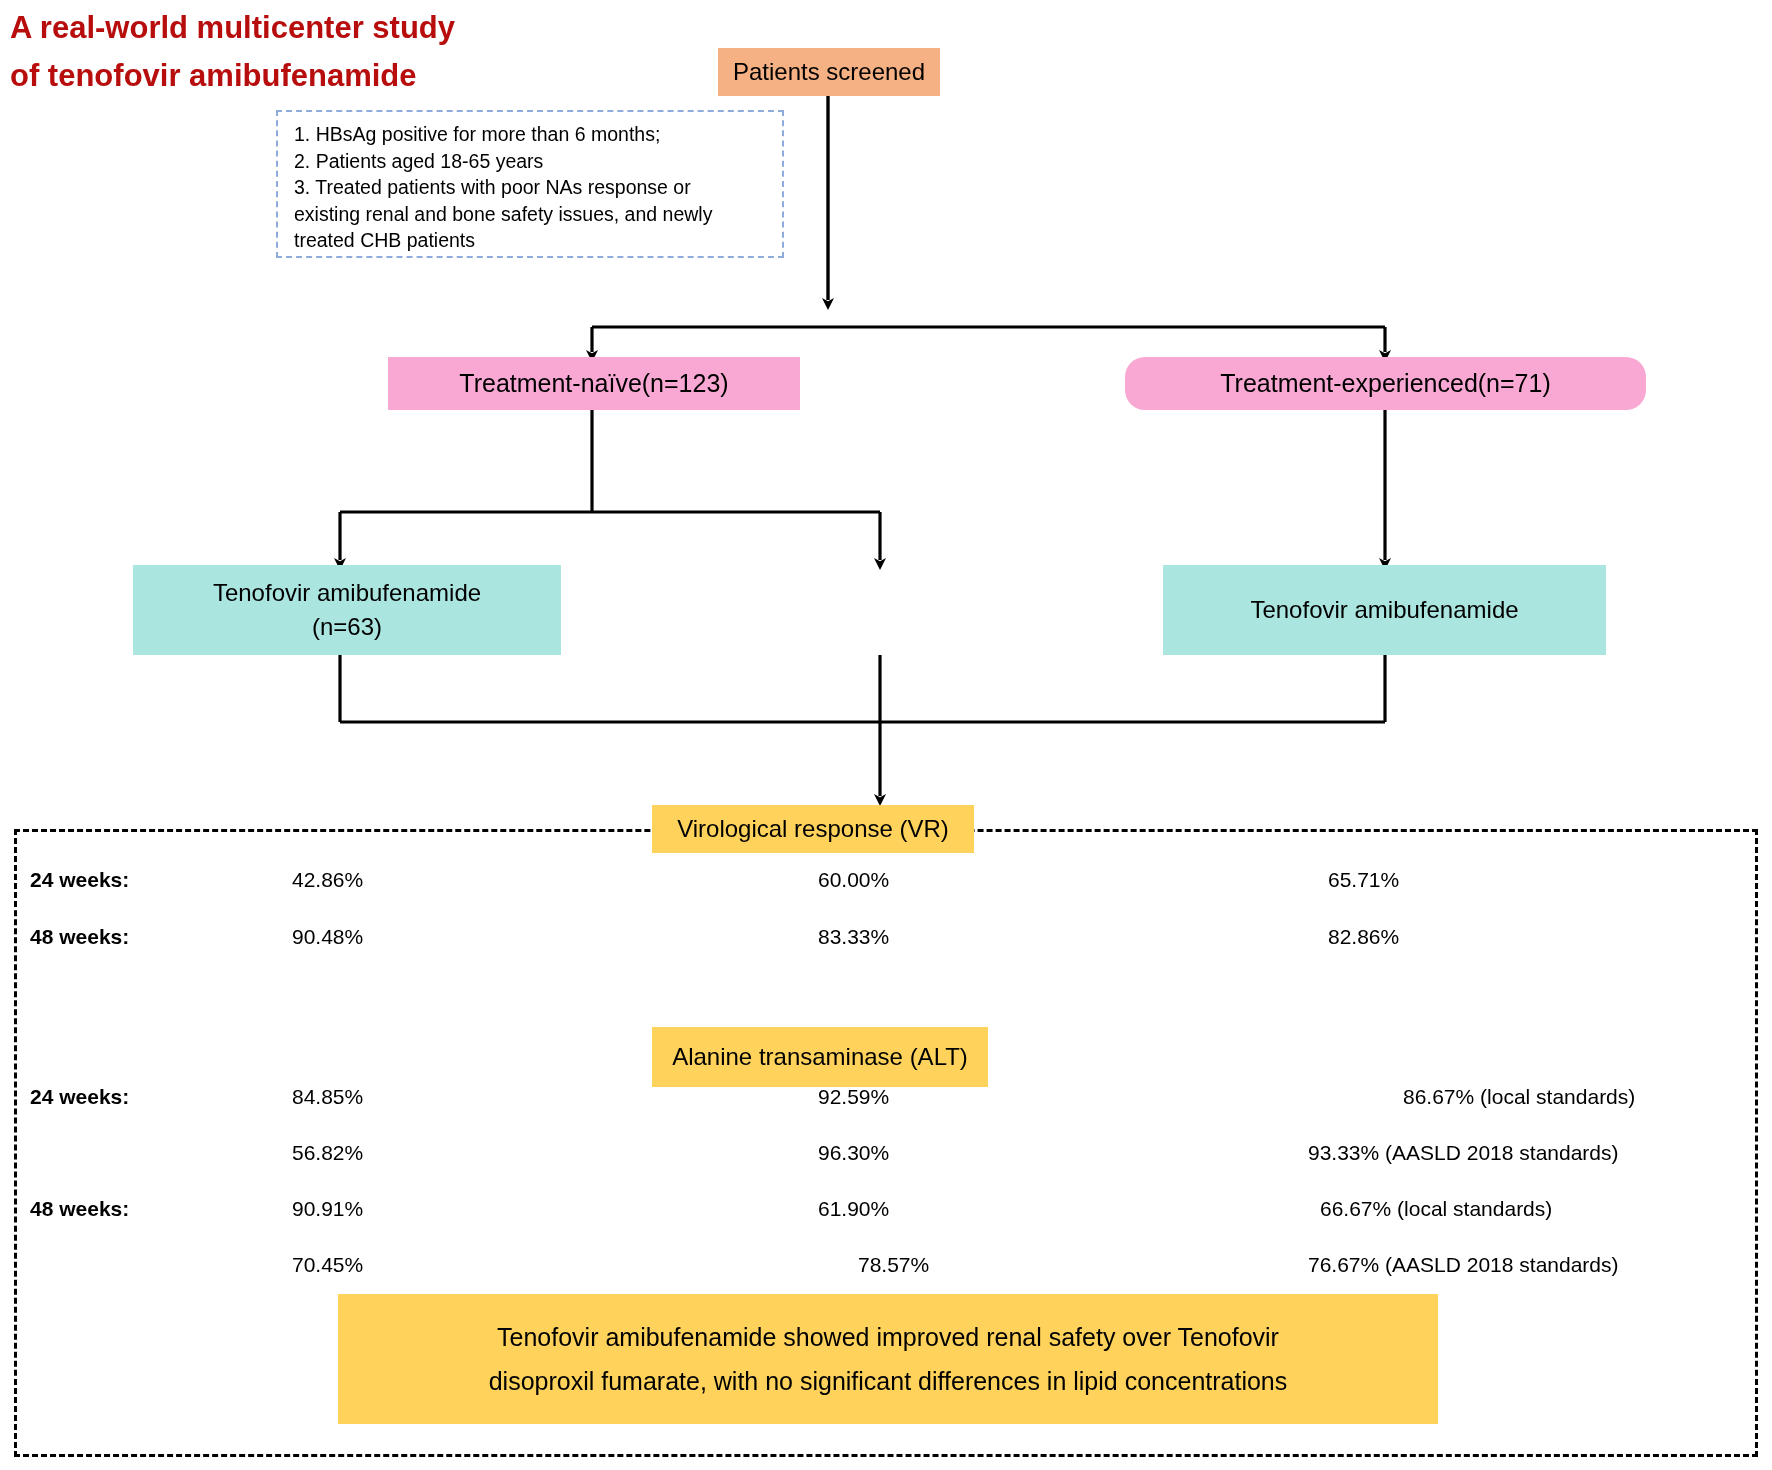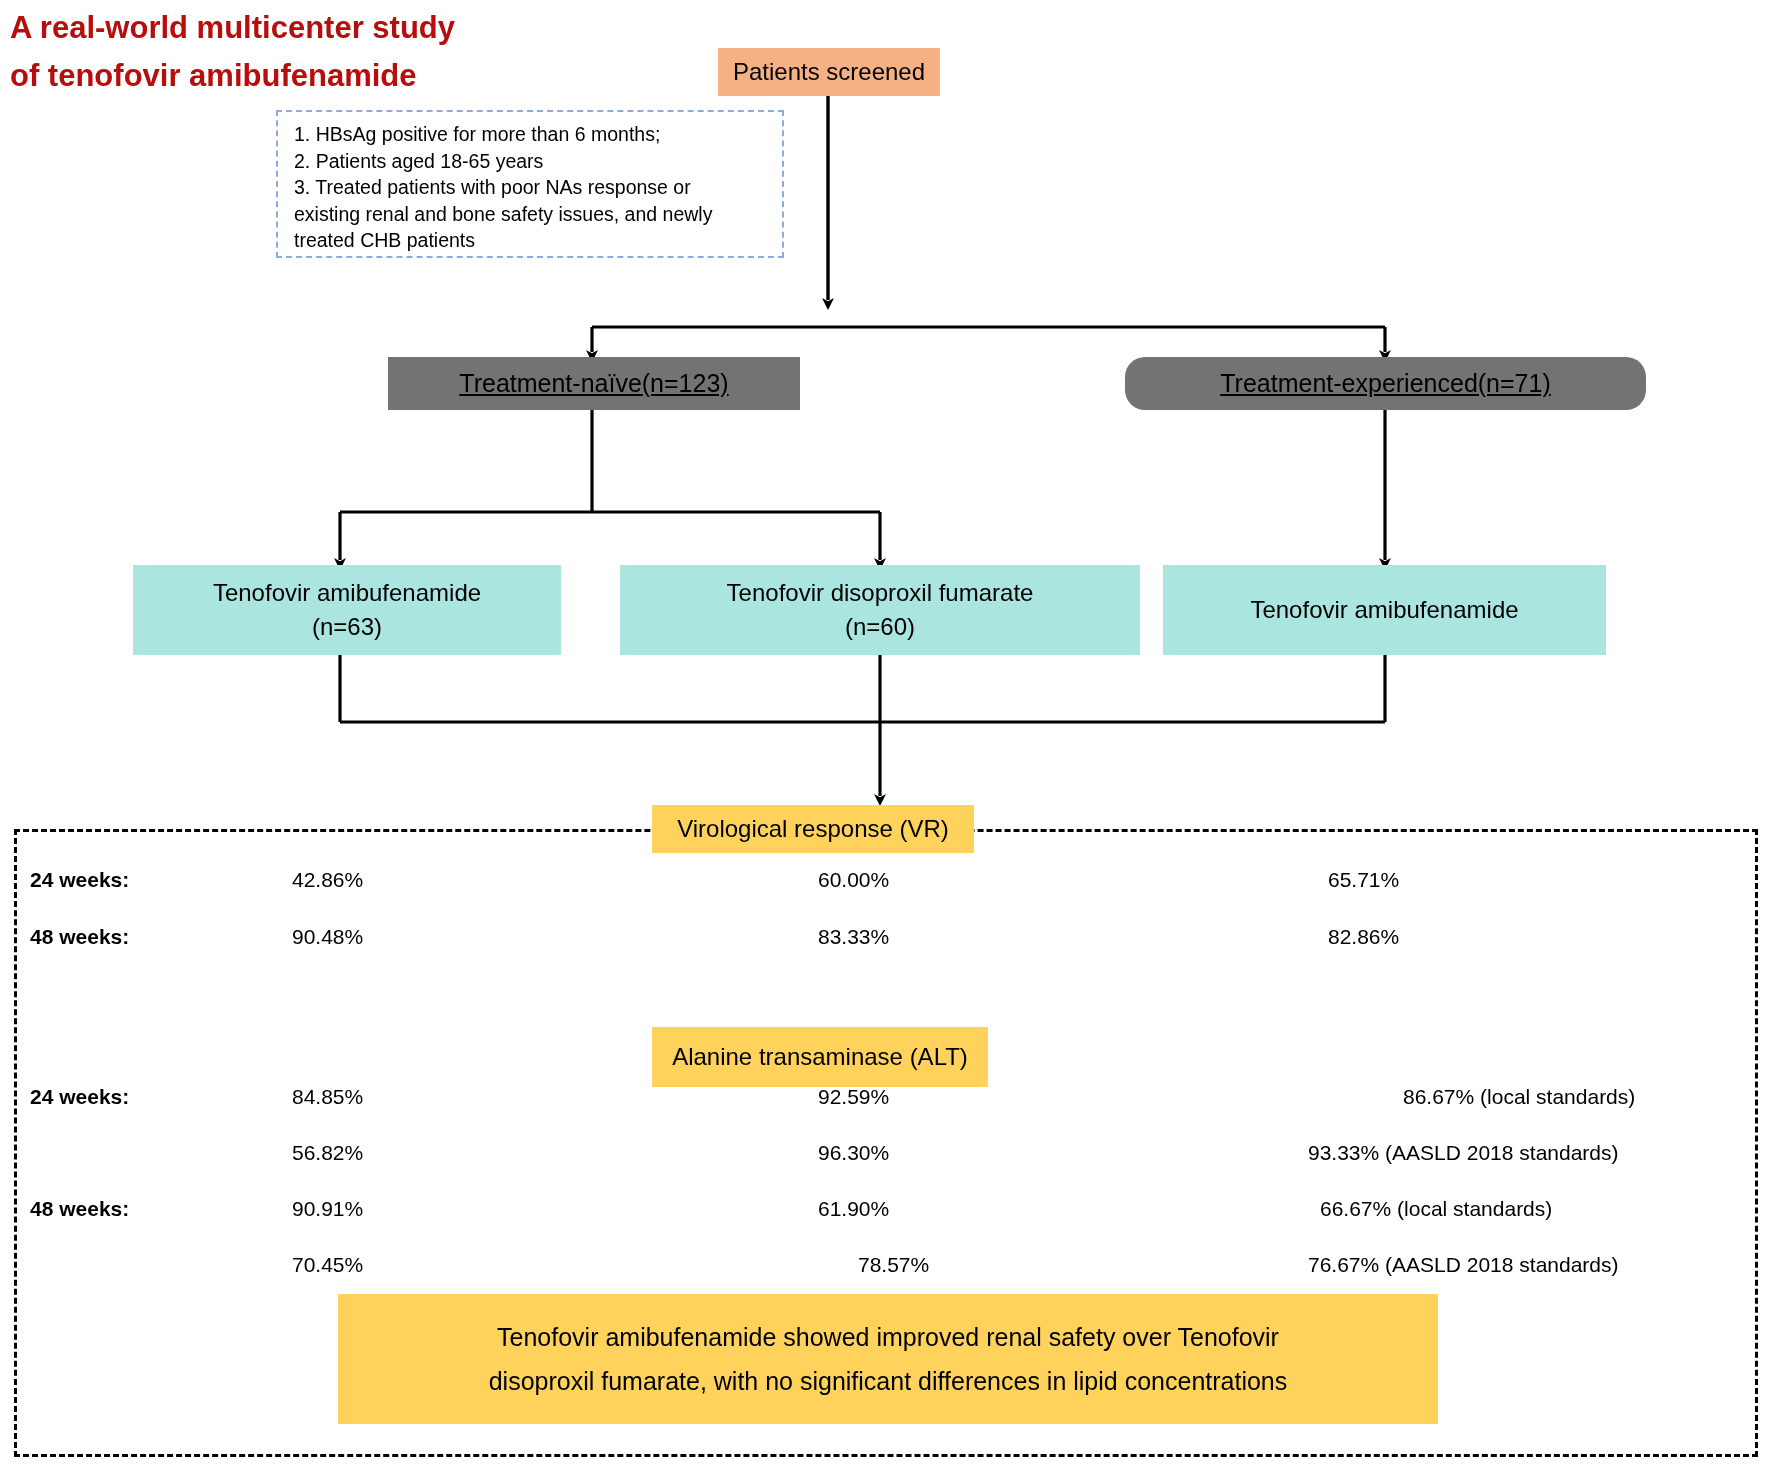--- a/index.html
+++ b/index.html
@@ -15,21 +15,21 @@
     white-space:pre-line; letter-spacing:0px;
   }
 
   
   .box{
     display:flex; align-items:center; justify-content:center;
     text-align:center; box-sizing:border-box;
     white-space:pre-line;
   }
   .box-orange{background:#f5b183;}
-  .box-green{background:#737373;text-decoration:underline;}
+  .box-green{background:#f9a8d4;}
   .box-cyan{background:#aae5e0;}
   .box-yellow{background:#ffd35b;}
 
   
   #criteria{
     left:276px; top:110px; width:508px; height:148px;
     border:2px dashed #8faadc;
     box-sizing:border-box;
     padding:9px 14px 0 16px;
     font-size:19.5px; line-height:26.5px;
@@ -94,22 +94,20 @@
 existing renal and bone safety issues, and newly
 treated CHB patients</div>
 
   <div class="abs box box-green" style="left:388px;top:357px;width:412px;height:53px;font-size:25px;">Treatment-naïve(n=123)</div>
 
   <div class="abs box box-green" style="left:1125px;top:357px;width:521px;height:53px;font-size:25px;border-radius:20px;">Treatment-experienced(n=71)</div>
 
   <div class="abs box box-cyan" style="left:133px;top:565px;width:428px;height:90px;font-size:24px;line-height:34px;">Tenofovir amibufenamide
 (n=63)</div>
 
-  <div class="abs box box-cyan" style="left:620px;top:565px;width:520px;height:90px;font-size:24px;line-height:34px;">Tenofovir disoproxil fumarate
-(n=60)</div>
 
   <div class="abs box box-cyan" style="left:1163px;top:565px;width:443px;height:90px;font-size:24px;line-height:34px;">Tenofovir amibufenamide</div>
 
   <div class="abs" id="results-frame"></div>
 
   <div class="abs box box-yellow" style="left:652px;top:805px;width:322px;height:48px;font-size:24px;">Virological response (VR)</div>
 
   <div class="abs rowlabel" style="left:30px;top:868px;">24 weeks:</div>
   <div class="abs cell" style="left:292px;top:868px;">42.86%</div>
   <div class="abs cell" style="left:818px;top:868px;">60.00%</div>

